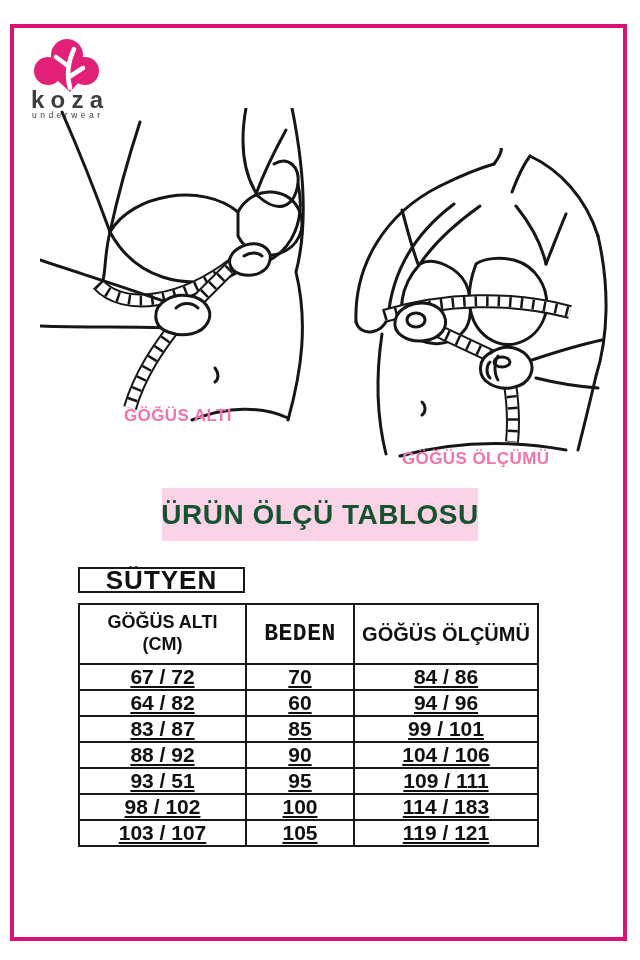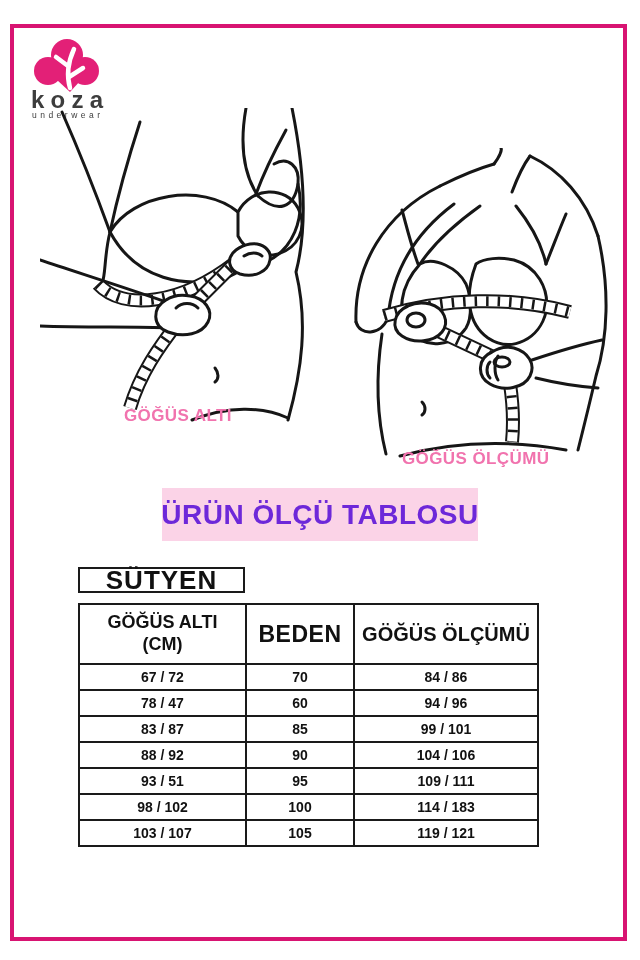--- a/index.html
+++ b/index.html
@@ -9,36 +9,36 @@
          border:4px solid #d81472;}
   .logo{position:absolute;left:30px;top:38px;width:76px;height:84px;}
   .figure{position:absolute;}
   .fig1{left:40px;top:108px;width:285px;height:320px;}
   .fig2{left:330px;top:148px;width:290px;height:315px;}
   .fig-label{position:absolute;font-weight:bold;font-size:17px;letter-spacing:.4px;
              color:#f173ae;white-space:nowrap;}
   .fig-label.l1{left:124px;top:406px;}
   .fig-label.l2{left:402px;top:449px;}
   .banner{position:absolute;left:162px;top:488px;width:316px;height:53px;
-          background:#fbd3e7;color:#6d28d9;display:flex;align-items:center;
+          background:#fbd3e7;color:#14532d;display:flex;align-items:center;
           justify-content:center;font-weight:bold;font-size:28px;letter-spacing:.5px;
           white-space:nowrap;}
   .sutyen-box{position:absolute;left:78px;top:567px;width:167px;height:26px;
           box-sizing:border-box;border:2px solid #1a1a1a;display:flex;
           align-items:center;justify-content:center;font-weight:bold;
           font-size:26px;letter-spacing:1px;}
   table.size{position:absolute;left:78px;top:603px;border-collapse:collapse;
           table-layout:fixed;font-weight:bold;color:#111;}
   table.size td,table.size th{border:2px solid #1a1a1a;text-align:center;
           vertical-align:middle;padding:0;}
   tr.hdr th{height:58px;}
   th.h1{font-size:18px;line-height:1.2;}
-  th.h2{font-size:23px;letter-spacing:.5px;}
+  th.h2{font-size:23px;letter-spacing:.5px;font-family:Liberation Mono, monospace;}
   th.h3{font-size:20px;}
-  tr.data td{height:24px;font-size:14px;}
+  tr.data td{height:24px;font-size:21px;text-decoration:underline;}
   svg .ln{fill:none;stroke:#161616;stroke-width:3;stroke-linecap:round;stroke-linejoin:round;}
   svg .fw{fill:#fff;stroke:#161616;stroke-width:3;stroke-linejoin:round;}
   svg .tout{fill:none;stroke:#161616;stroke-width:14;stroke-linecap:butt;}
   svg .tin{fill:none;stroke:#fff;stroke-width:10;stroke-linecap:butt;}
   svg .trung{fill:none;stroke:#161616;stroke-width:10;stroke-linecap:butt;stroke-dasharray:2.5 9;}
 </style>
 </head>
 <body>
 
 <div class="page">
@@ -162,21 +162,21 @@
         </th>
         <th class="h2">BEDEN</th>
         <th class="h3">GÖĞÜS ÖLÇÜMÜ</th>
       </tr>
       <tr class="data">
         <td>67 / 72</td>
         <td>70</td>
         <td>84 / 86</td>
       </tr>
       <tr class="data">
-        <td>78 / 47</td>
+        <td>64 / 82</td>
         <td>60</td>
         <td>94 / 96</td>
       </tr>
       <tr class="data">
         <td>83 / 87</td>
         <td>85</td>
         <td>99 / 101</td>
       </tr>
       <tr class="data">
         <td>88 / 92</td>

